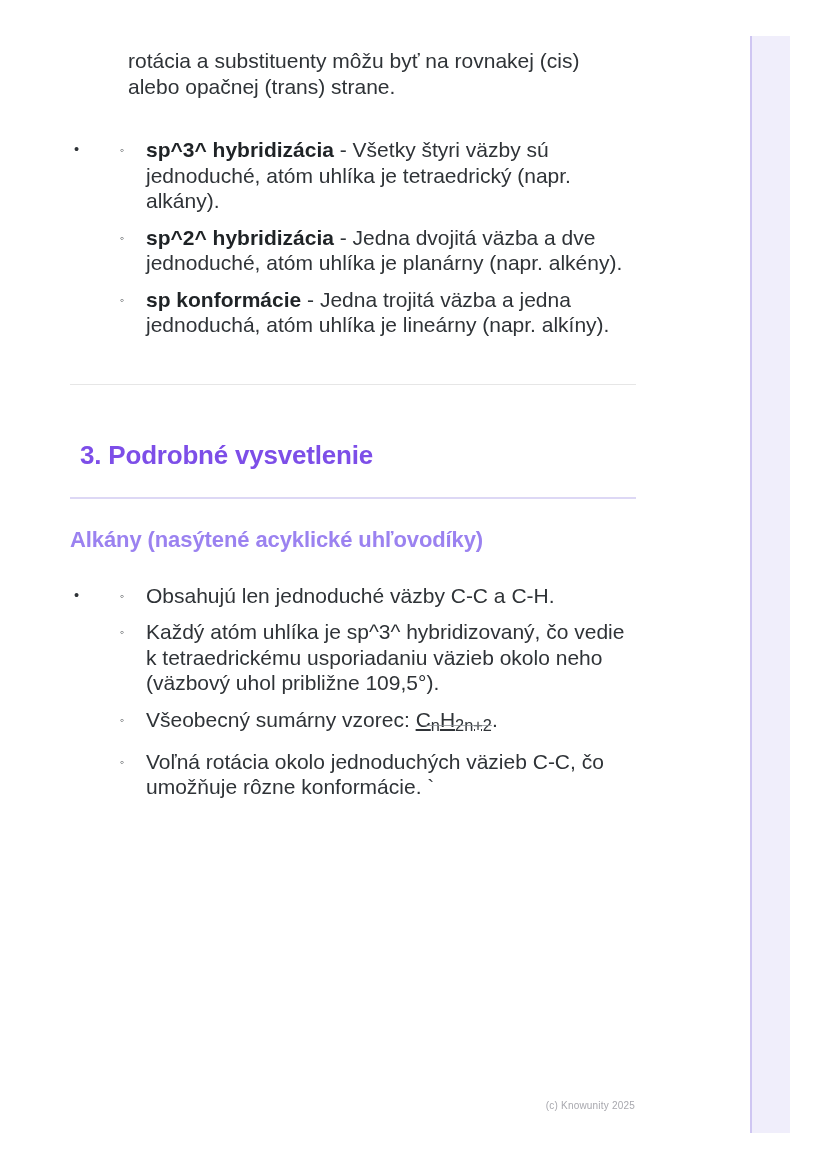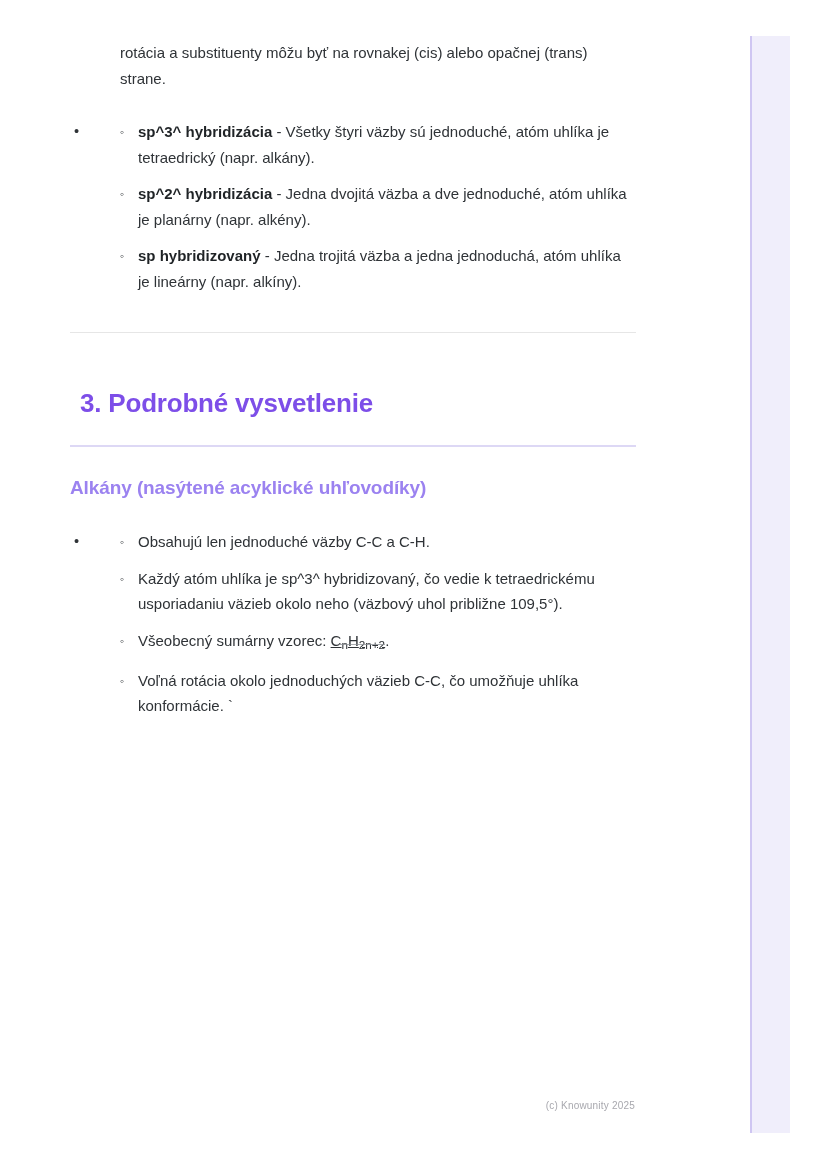--- a/index.html
+++ b/index.html
@@ -39,24 +39,24 @@
     padding: 0;
   }
 
   .content {
     margin-left: 70px;
     width: 566px;
   }
 
   
   .para {
-    font-size: 15px;
+    font-size: 21px;
     line-height: 25.5px;
     color: #2f3337;
-    margin: 0;
+    margin: 8px;
   }
 
   .cont-para {
     margin-left: 50px;
     padding-top: 40px;
     width: 516px;
   }
 
   
   ul.lvl1 {
@@ -125,21 +125,21 @@
   
   h2.h-main {
     font-size: 26px;
     line-height: 32px;
     font-weight: bold;
     color: #7d4ee8;
     margin: 10px;
     letter-spacing: -0.2px;
   }
   h3.h-sub {
-    font-size: 19px;
+    font-size: 22px;
     line-height: 26px;
     font-weight: bold;
     color: #9b82f0;
     margin: 0;
     letter-spacing: -0.1px;
   }
 
   .sp-38 { height: 38px; }
   .sp-22 { height: 22px; }
   .sp-28 { height: 28px; }
@@ -206,21 +206,21 @@
           </li>
           <li>
             <span class="marker">◦</span>
             <div class="para">
               <span class="bold">sp^2^ hybridizácia</span><span> - </span><span>Jedna dvojitá väzba a dve jednoduché, atóm uhlíka je planárny (napr. alkény).</span>
             </div>
           </li>
           <li>
             <span class="marker">◦</span>
             <div class="para">
-              <span class="bold">sp hybridizovaný</span><span> - </span><span>Jedna trojitá väzba a jedna jednoduchá, atóm uhlíka je lineárny (napr. alkíny).</span>
+              <span class="bold">sp konformácie</span><span> - </span><span>Jedna trojitá väzba a jedna jednoduchá, atóm uhlíka je lineárny (napr. alkíny).</span>
             </div>
           </li>
         </ul>
       </li>
     </ul>
 
     <div class="sp-38"></div>
 
     <hr class="hr-gray">
 
@@ -253,21 +253,21 @@
             <div class="para">Každý atóm uhlíka je sp^3^ hybridizovaný, čo vedie k tetraedrickému usporiadaniu väzieb okolo neho (väzbový uhol približne 109,5°).</div>
           </li>
           <li>
             <span class="marker">◦</span>
             <div class="para">
               <span>Všeobecný sumárny vzorec: </span><span class="formula"><span>C</span><sub>n</sub><span>H</span><sub>2n+2</sub><span class="strike"></span></span><span>.</span>
             </div>
           </li>
           <li>
             <span class="marker">◦</span>
-            <div class="para">Voľná rotácia okolo jednoduchých väzieb C-C, čo umožňuje uhlíka konformácie. `</div>
+            <div class="para">Voľná rotácia okolo jednoduchých väzieb C-C, čo umožňuje rôzne konformácie. `</div>
           </li>
         </ul>
       </li>
     </ul>
 
   </div>
 </div>
 
 <div class="footer">
   <span>(c) Knowunity 2025</span>

